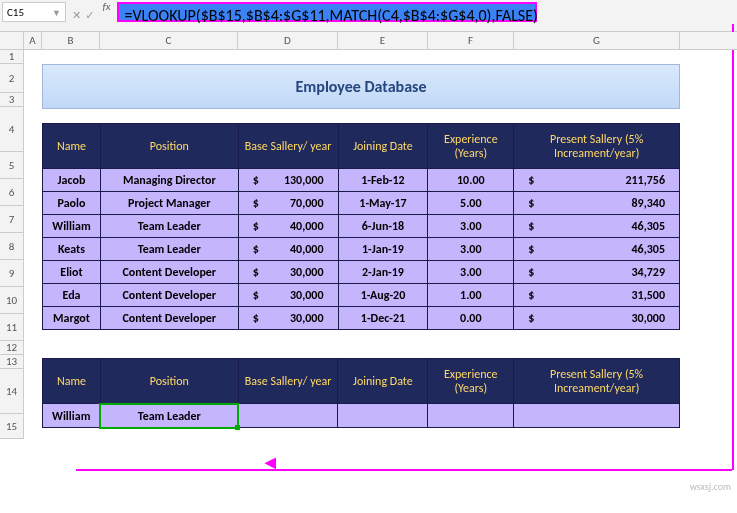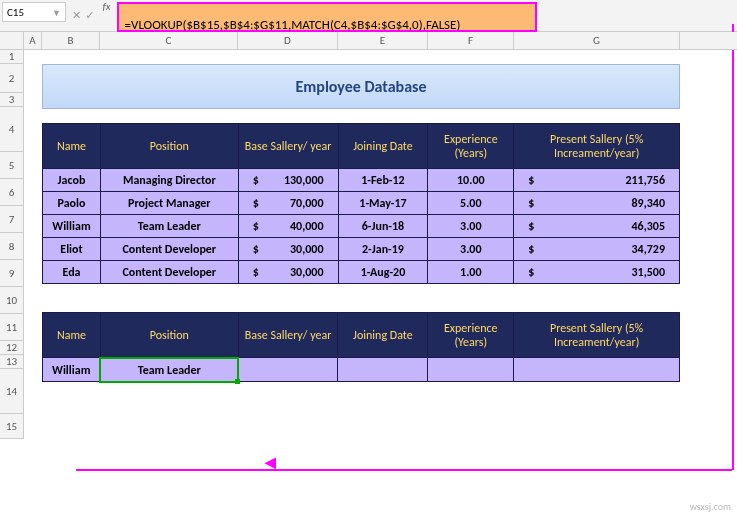--- a/index.html
+++ b/index.html
@@ -3,21 +3,21 @@
 <meta charset="utf-8">
 <style>
 *{box-sizing:border-box;margin:0;padding:0}
 body{font-family:Calibri,Arial,sans-serif;font-size:12px;background:#fff;width:737px;height:513px;overflow:hidden;position:relative}
 .top-bar{display:flex;height:32px;border-bottom:1px solid #ccc;background:#f3f3f3}
 .name-box{width:64px;height:20px;border:1px solid #ccc;background:#fff;padding:2px 4px;margin:2px;display:flex;align-items:center;font-size:11px}
 .nb-arrow{color:#999;font-size:9px;margin-left:auto}
 .fx-btns{display:flex;align-items:center;gap:4px;padding:0 4px;color:#999;font-size:11px}
 .fx-lbl{font-style:italic;font-size:11px;color:#666;padding:0 4px}
 .formula-wrap{flex:1;margin:2px 6px 2px 2px}
-.formula-input{width:420px;height:20px;border:2px solid #f0f;background:#fdba74;padding:13px 6px;font-size:13px;font-family:Calibri}
+.formula-input{width:420px;height:20px;border:2px solid #f0f;background:#3b82f6;padding:2px 6px;font-size:16px;font-family:Calibri}
 .grid-area{position:relative}
 .col-headers{display:flex;height:18px;background:#f3f3f3;border-bottom:1px solid #ccc}
 .corner{width:24px;border-right:1px solid #ccc}
 .ch{border-right:1px solid #ccc;text-align:center;font-size:11px;color:#555;line-height:18px}
 .ch-a{width:18px}.ch-b{width:58px}.ch-c{width:138px}.ch-d{width:100px}.ch-e{width:90px}.ch-f{width:86px}.ch-g{width:166px}
 .rows{display:flex}
 .row-headers{width:24px;background:#f3f3f3;border-right:1px solid #ccc}
 .rh{height:22px;border-bottom:1px solid #ccc;text-align:center;font-size:11px;color:#555;line-height:22px}
 .rh.tall{height:45px;line-height:45px}
 .rh.short{height:14px;line-height:14px}
@@ -28,21 +28,21 @@
 .db-table th{background:#1f295c;color:#ffd966;font-weight:normal;height:45px;vertical-align:middle}
 .db-table td{background:#c4b5fd;color:#000;font-weight:bold}
 .c-name{width:58px}.c-pos{width:138px}.c-sal{width:100px}.c-date{width:90px}.c-exp{width:86px}.c-pres{width:166px}
 .money{display:flex;justify-content:space-between;padding:0 8px}
 .money span:first-child{margin-right:6px}
 .lookup-cell{background:#fff;border:2px solid #0a0!important;position:relative}
 .lookup-handle{position:absolute;right:-3px;bottom:-3px;width:5px;height:5px;background:#0a0}
 .big-arrow{position:absolute;right:3px;top:24px;width:2px;height:446px;background:#f0f}
 .big-arrow::after{content:'';position:absolute;bottom:-1px;left:-656px;width:656px;height:2px;background:#f0f}
 .ptr{position:absolute;left:265px;top:454px;color:#f0f;font-size:14px;font-weight:bold}
-.watermark{position:absolute;right:6px;bottom:0;font-size:10px;color:#bbb}
+.watermark{position:absolute;right:6px;bottom:20px;font-size:10px;color:#bbb}
 </style>
 </head>
 <body>
 
 <div class="top-bar">
   <div class="name-box">
     <span>C15</span>
     <span class="nb-arrow">▼</span>
   </div>
   <div class="fx-btns">
@@ -150,20 +150,38 @@
               <td>6-Jun-18</td>
               <td>3.00</td>
               <td>
                 <div class="money">
                   <span>$</span>
                   <span>46,305</span>
                 </div>
               </td>
             </tr>
             <tr>
+              <td>Keats</td>
+              <td>Team Leader</td>
+              <td>
+                <div class="money">
+                  <span>$</span>
+                  <span>40,000</span>
+                </div>
+              </td>
+              <td>1-Jan-19</td>
+              <td>3.00</td>
+              <td>
+                <div class="money">
+                  <span>$</span>
+                  <span>46,305</span>
+                </div>
+              </td>
+            </tr>
+            <tr>
               <td>Eliot</td>
               <td>Content Developer</td>
               <td>
                 <div class="money">
                   <span>$</span>
                   <span>30,000</span>
                 </div>
               </td>
               <td>2-Jan-19</td>
               <td>3.00</td>
@@ -182,20 +200,38 @@
                   <span>$</span>
                   <span>30,000</span>
                 </div>
               </td>
               <td>1-Aug-20</td>
               <td>1.00</td>
               <td>
                 <div class="money">
                   <span>$</span>
                   <span>31,500</span>
+                </div>
+              </td>
+            </tr>
+            <tr>
+              <td>Margot</td>
+              <td>Content Developer</td>
+              <td>
+                <div class="money">
+                  <span>$</span>
+                  <span>30,000</span>
+                </div>
+              </td>
+              <td>1-Dec-21</td>
+              <td>0.00</td>
+              <td>
+                <div class="money">
+                  <span>$</span>
+                  <span>30,000</span>
                 </div>
               </td>
             </tr>
           </tbody>
       </table>
       <div style="height:28px"></div>
       <table class="db-table">
         <tbody>
             <tr>
           <th class="c-name">Name</th>

